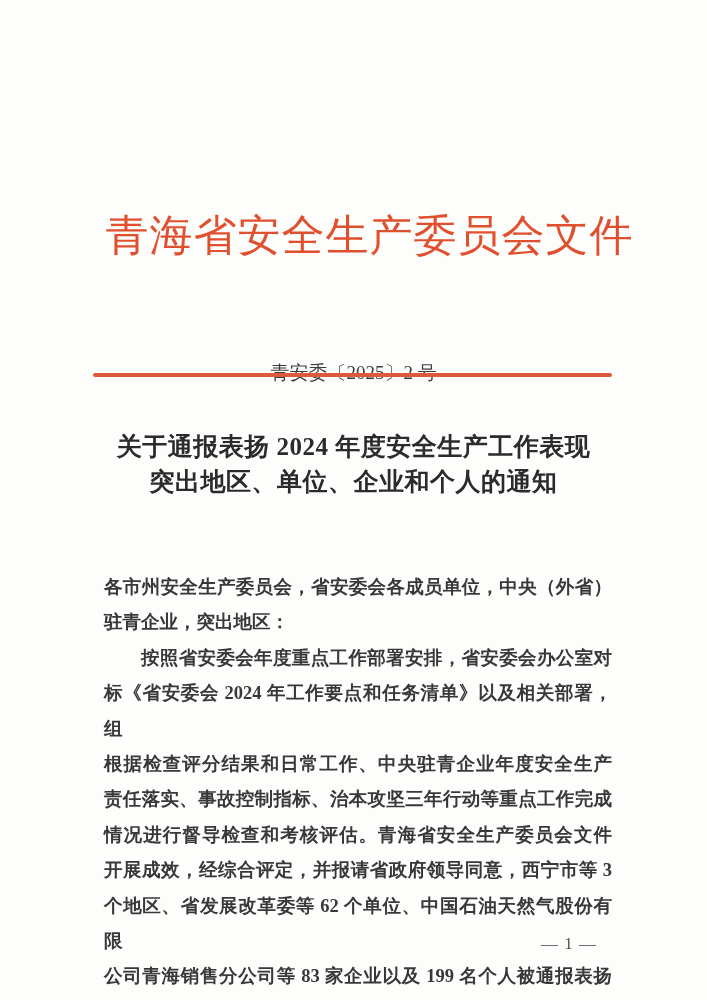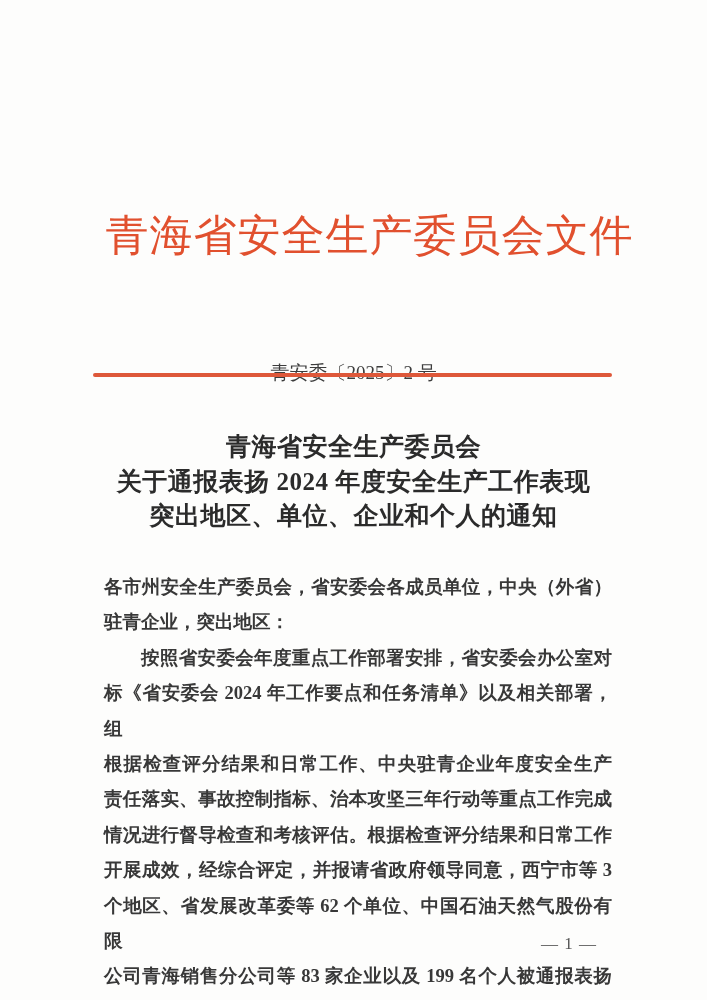--- a/index.html
+++ b/index.html
@@ -104,33 +104,32 @@
 
 <div class="page">
 
   <div class="red-header">青海省安全生产委员会文件</div>
 
   <div class="doc-number">青安委〔2025〕2 号</div>
 
   <div class="red-line"></div>
 
   <div class="title-block">
-    <div>青海省安全生产委员会</div>
     <div>关于通报表扬 2024 年度安全生产工作表现</div>
     <div>突出地区、单位、企业和个人的通知</div>
   </div>
 
   <div class="body-block">
     <div class="ln j">各市州安全生产委员会，省安委会各成员单位，中央（外省）</div>
     <div class="ln">驻青企业，突出地区：</div>
     <div class="ln j ind">按照省安委会年度重点工作部署安排，省安委会办公室对</div>
     <div class="ln j">标《省安委会 2024 年工作要点和任务清单》以及相关部署，组</div>
     <div class="ln j">根据检查评分结果和日常工作、中央驻青企业年度安全生产</div>
     <div class="ln j">责任落实、事故控制指标、治本攻坚三年行动等重点工作完成</div>
-    <div class="ln j">情况进行督导检查和考核评估。根据检查评分结果和日常工作</div>
+    <div class="ln j">情况进行督导检查和考核评估。青海省安全生产委员会文件</div>
     <div class="ln j">开展成效，经综合评定，并报请省政府领导同意，西宁市等 3</div>
     <div class="ln j">个地区、省发展改革委等 62 个单位、中国石油天然气股份有限</div>
     <div class="ln j">公司青海销售分公司等 83 家企业以及 199 名个人被通报表扬为</div>
   </div>
 
   <div class="page-number">— 1 —</div>
 
 </div>
 
 </body></html>

